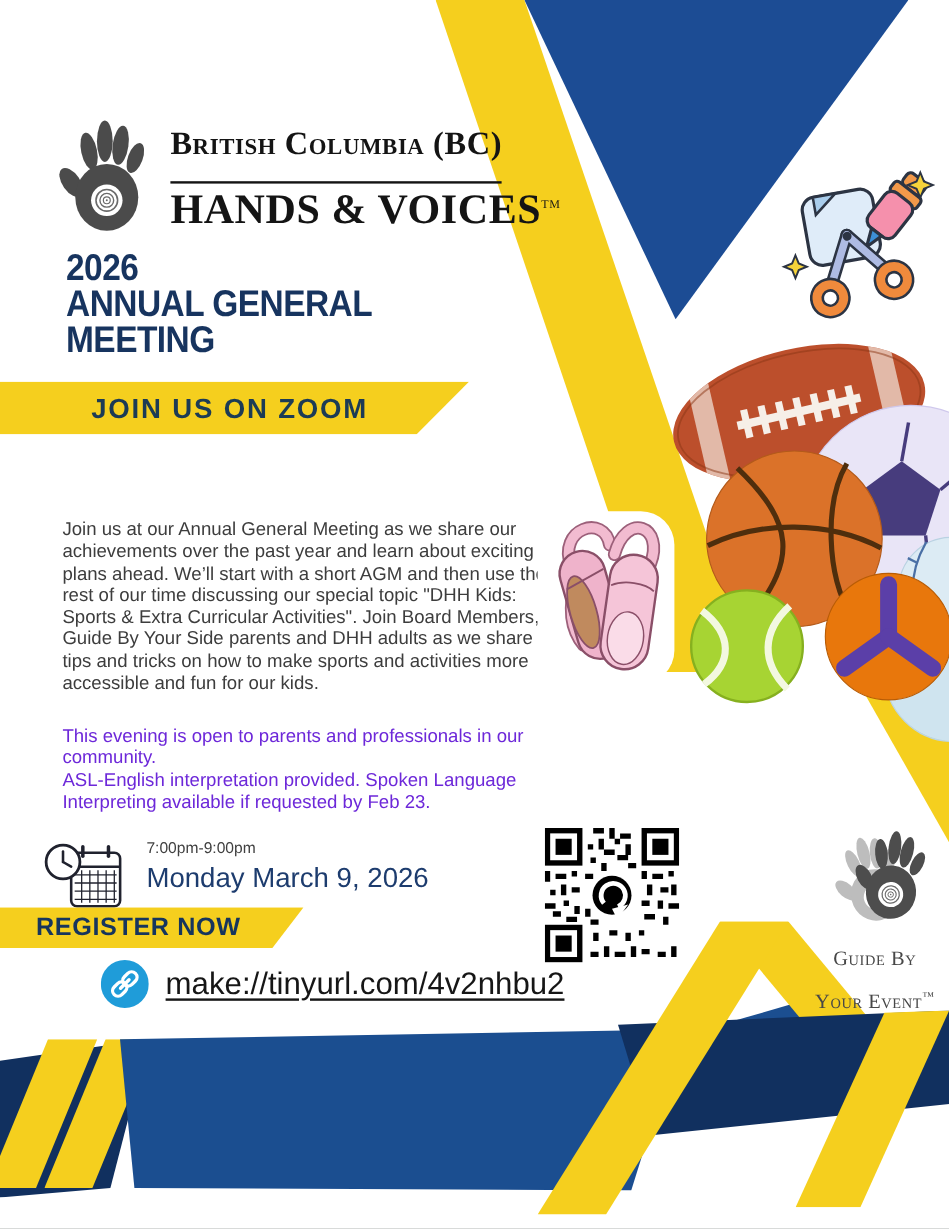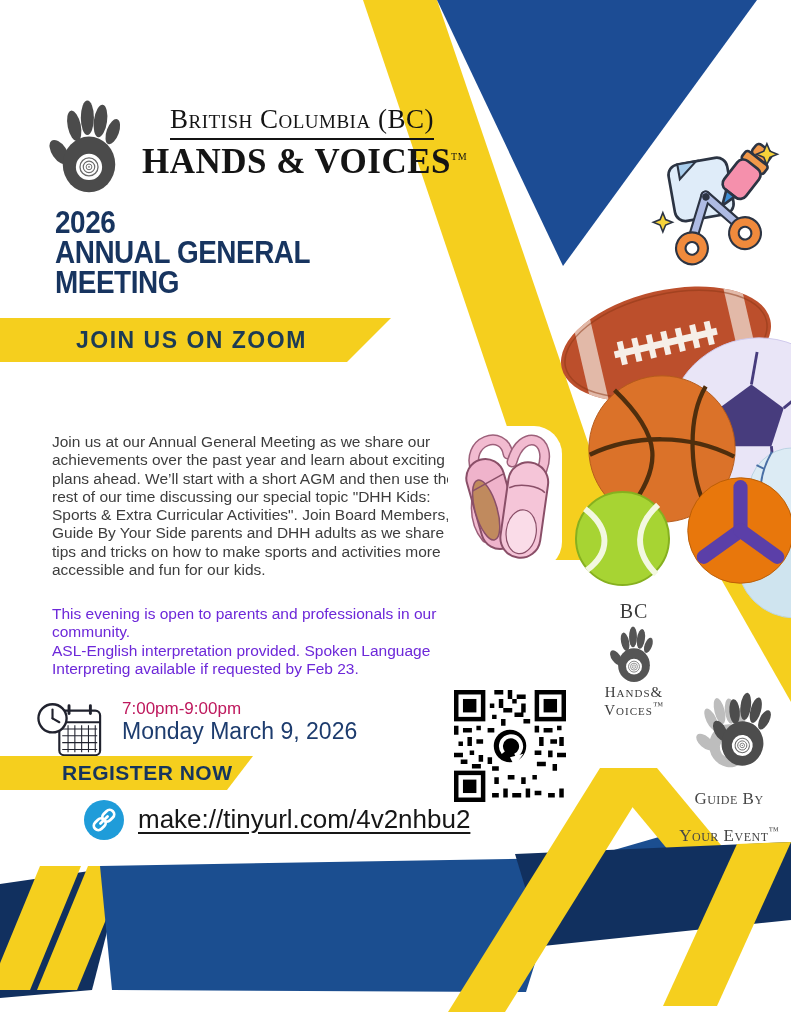--- a/index.html
+++ b/index.html
@@ -21,44 +21,44 @@
   .band-navy-left{background:#11305F;clip-path:polygon(0 884px,124px 866px,92px 990px,0 998px);}
   .stripe-ya{background:#F5CF1E;clip-path:polygon(40px 866px,81px 866px,30px 990px,-11px 990px);}
   .stripe-yb{background:#F5CF1E;clip-path:polygon(88px 866px,128px 866px,77px 990px,37px 990px);}
   .chevron-left{background:#F5CF1E;clip-path:polygon(600px 768px,657px 768px,505px 1012px,448px 1012px);}
   .chevron-right{background:#F5CF1E;clip-path:polygon(600px 768px,657px 768px,750px 880px,693px 880px);}
   .stripe-yright{background:#F5CF1E;clip-path:polygon(737px 844px,791px 842px,717px 1006px,663px 1006px);}
   
   .logo-block{position:absolute;left:48px;top:92px;display:flex;align-items:flex-start;}
   .logo-hand{width:82px;height:108px;}
   .logo-text{margin-left:12px;padding-top:12px;font-family:"Liberation Serif",serif;color:#141414;}
-  .logo-line1{font-variant:small-caps;font-size:27px;font-weight:400;letter-spacing:.5px;
-    border-bottom:2.5px solid #141414;padding-bottom:3px;width:fit-content;margin-left:28px;}
+  .logo-line1{font-variant:small-caps;font-size:27px;font-weight:700;letter-spacing:.5px;
+    border-bottom:2.5px solid #141414;padding-bottom:16px;width:fit-content;}
   .logo-line2{font-size:35px;font-weight:700;letter-spacing:.5px;margin-top:2px;}
   .tm{font-size:10px;vertical-align:super;font-weight:400;}
   
   .agm-title{position:absolute;left:55px;top:208px;color:#17345F;font-weight:800;
     font-size:31px;line-height:.96;letter-spacing:-.5px;transform:scaleX(.9);transform-origin:left top;}
   
   .join-banner{position:absolute;left:0;top:318px;width:420px;height:44px;background:#F5CF1E;
     clip-path:polygon(0 0,391px 0,347px 100%,0 100%);}
   .join-banner span{display:block;padding-left:76px;line-height:44px;font-size:23px;
     letter-spacing:1.5px;color:#1C3B55;font-weight:bold;}
   .register-banner{position:absolute;left:0;top:756px;width:280px;height:34px;background:#F5CF1E;
     clip-path:polygon(0 0,253px 0,227px 100%,0 100%);}
   .register-banner span{display:block;padding-left:30px;line-height:34px;font-size:21px;
-    font-weight:800;letter-spacing:.5px;color:#16355D;margin-left:32px;}
+    font-weight:800;letter-spacing:.5px;color:#16355D;}
   
   .event-heading{position:absolute;left:52px;top:376px;width:460px;color:#2E6CB5;
     font-size:23.5px;font-weight:700;line-height:1.16;}
   .event-desc{position:absolute;left:52px;top:433px;width:412px;font-size:15.5px;line-height:1.18;color:#3d3d3d;}
   .event-audience{position:absolute;left:52px;top:605px;width:412px;font-size:15.5px;line-height:1.18;color:#6d28d9;}
   
   .dt-icon{position:absolute;left:36px;top:698px;width:68px;height:64px;}
-  .dt-time{position:absolute;left:122px;top:699px;font-size:17px;color:#be185d;font-weight:500;}
+  .dt-time{position:absolute;left:122px;top:699px;font-size:13px;color:#404040;font-weight:500;}
   .dt-date{position:absolute;left:122px;top:718px;font-size:23px;color:#1d3c6e;font-weight:500;}
   
   .link-icon{position:absolute;left:84px;top:800px;width:40px;height:40px;}
   .reg-url{position:absolute;left:138px;top:804px;font-size:26px;color:#161616;
     text-decoration:underline;text-underline-offset:4px;cursor:pointer;}
   
   .qr{position:absolute;left:454px;top:690px;width:112px;height:112px;}
   
   .bc-small{position:absolute;left:592px;top:600px;width:84px;text-align:center;
     font-family:"Liberation Serif",serif;color:#3c3c3c;}
@@ -197,28 +197,20 @@
       <rect x="0" y="72" width="28" height="28"></rect>
         <rect x="4" y="76" width="20" height="20" fill="#fff"></rect>
         <rect x="8" y="80" width="12" height="12"></rect>
       <path d="M36 0h8v4h-8zM48 0h4v8h-4zM56 4h8v4h-8zM40 8h4v8h-4zM52 8h4v4h-4zM60 12h4v8h-4zM32 12h4v4h-4zM44 16h8v4h-8zM34 22h4v4h-4zM54 20h8v4h-8zM42 26h4v6h-4zM62 26h6v4h-6zM0 32h4v8h-4zM8 34h8v4h-8zM20 32h4v4h-4zM12 42h4v8h-4zM4 46h4v4h-4zM20 44h6v4h-6zM0 56h8v4h-8zM14 54h4v4h-4zM22 58h4v6h-4zM6 62h6v4h-6zM16 66h8v4h-8zM30 34h6v4h-6zM30 60h4v6h-4zM34 68h6v4h-6zM72 32h4v6h-4zM80 34h8v4h-8zM92 32h4v4h-4zM76 42h4v8h-4zM86 44h6v4h-6zM94 42h4v8h-4zM72 54h6v4h-6zM84 54h4v6h-4zM92 56h8v4h-8zM74 64h8v4h-8zM88 66h4v6h-4zM34 92h6v4h-6zM44 88h4v8h-4zM52 92h8v4h-8zM64 88h4v8h-4zM72 90h6v4h-6zM84 92h6v4h-6zM94 88h4v8h-4zM36 78h4v6h-4zM48 76h6v4h-6zM60 78h4v6h-4zM70 76h4v4h-4z"></path>
     </g>
     <circle cx="50" cy="50" r="14.5" fill="#000000"></circle>
     <path d="M44 56a9 9 0 1 1 10.5 2.5" fill="none" stroke="#ffffff" stroke-width="3.6"></path>
     <polygon points="50,60 62,57 54,68" fill="#ffffff"></polygon>
   </svg>
 
-  <div class="bc-small">
-    <div class="bc-top">BC</div>
-    <svg viewBox="0 0 100 125">
-        <use href="#handprint" fill="#555555"></use>
-      </svg>
-    <div class="bc-l">Hands&amp;</div>
-    <div class="bc-l"><span>Voices</span><span class="tm">™</span></div>
-  </div>
 
   <div class="guide-logo">
     <svg viewBox="0 0 120 120">
       <g transform="translate(2,10) rotate(-14 50 60) scale(.92)">
           <use href="#handprint" fill="#bdbdbd"></use>
         </g>
       <g transform="translate(24,2) rotate(7 50 60) scale(.95)">
           <use href="#handprint" fill="#4d4d4d"></use>
         </g>
     </svg>

